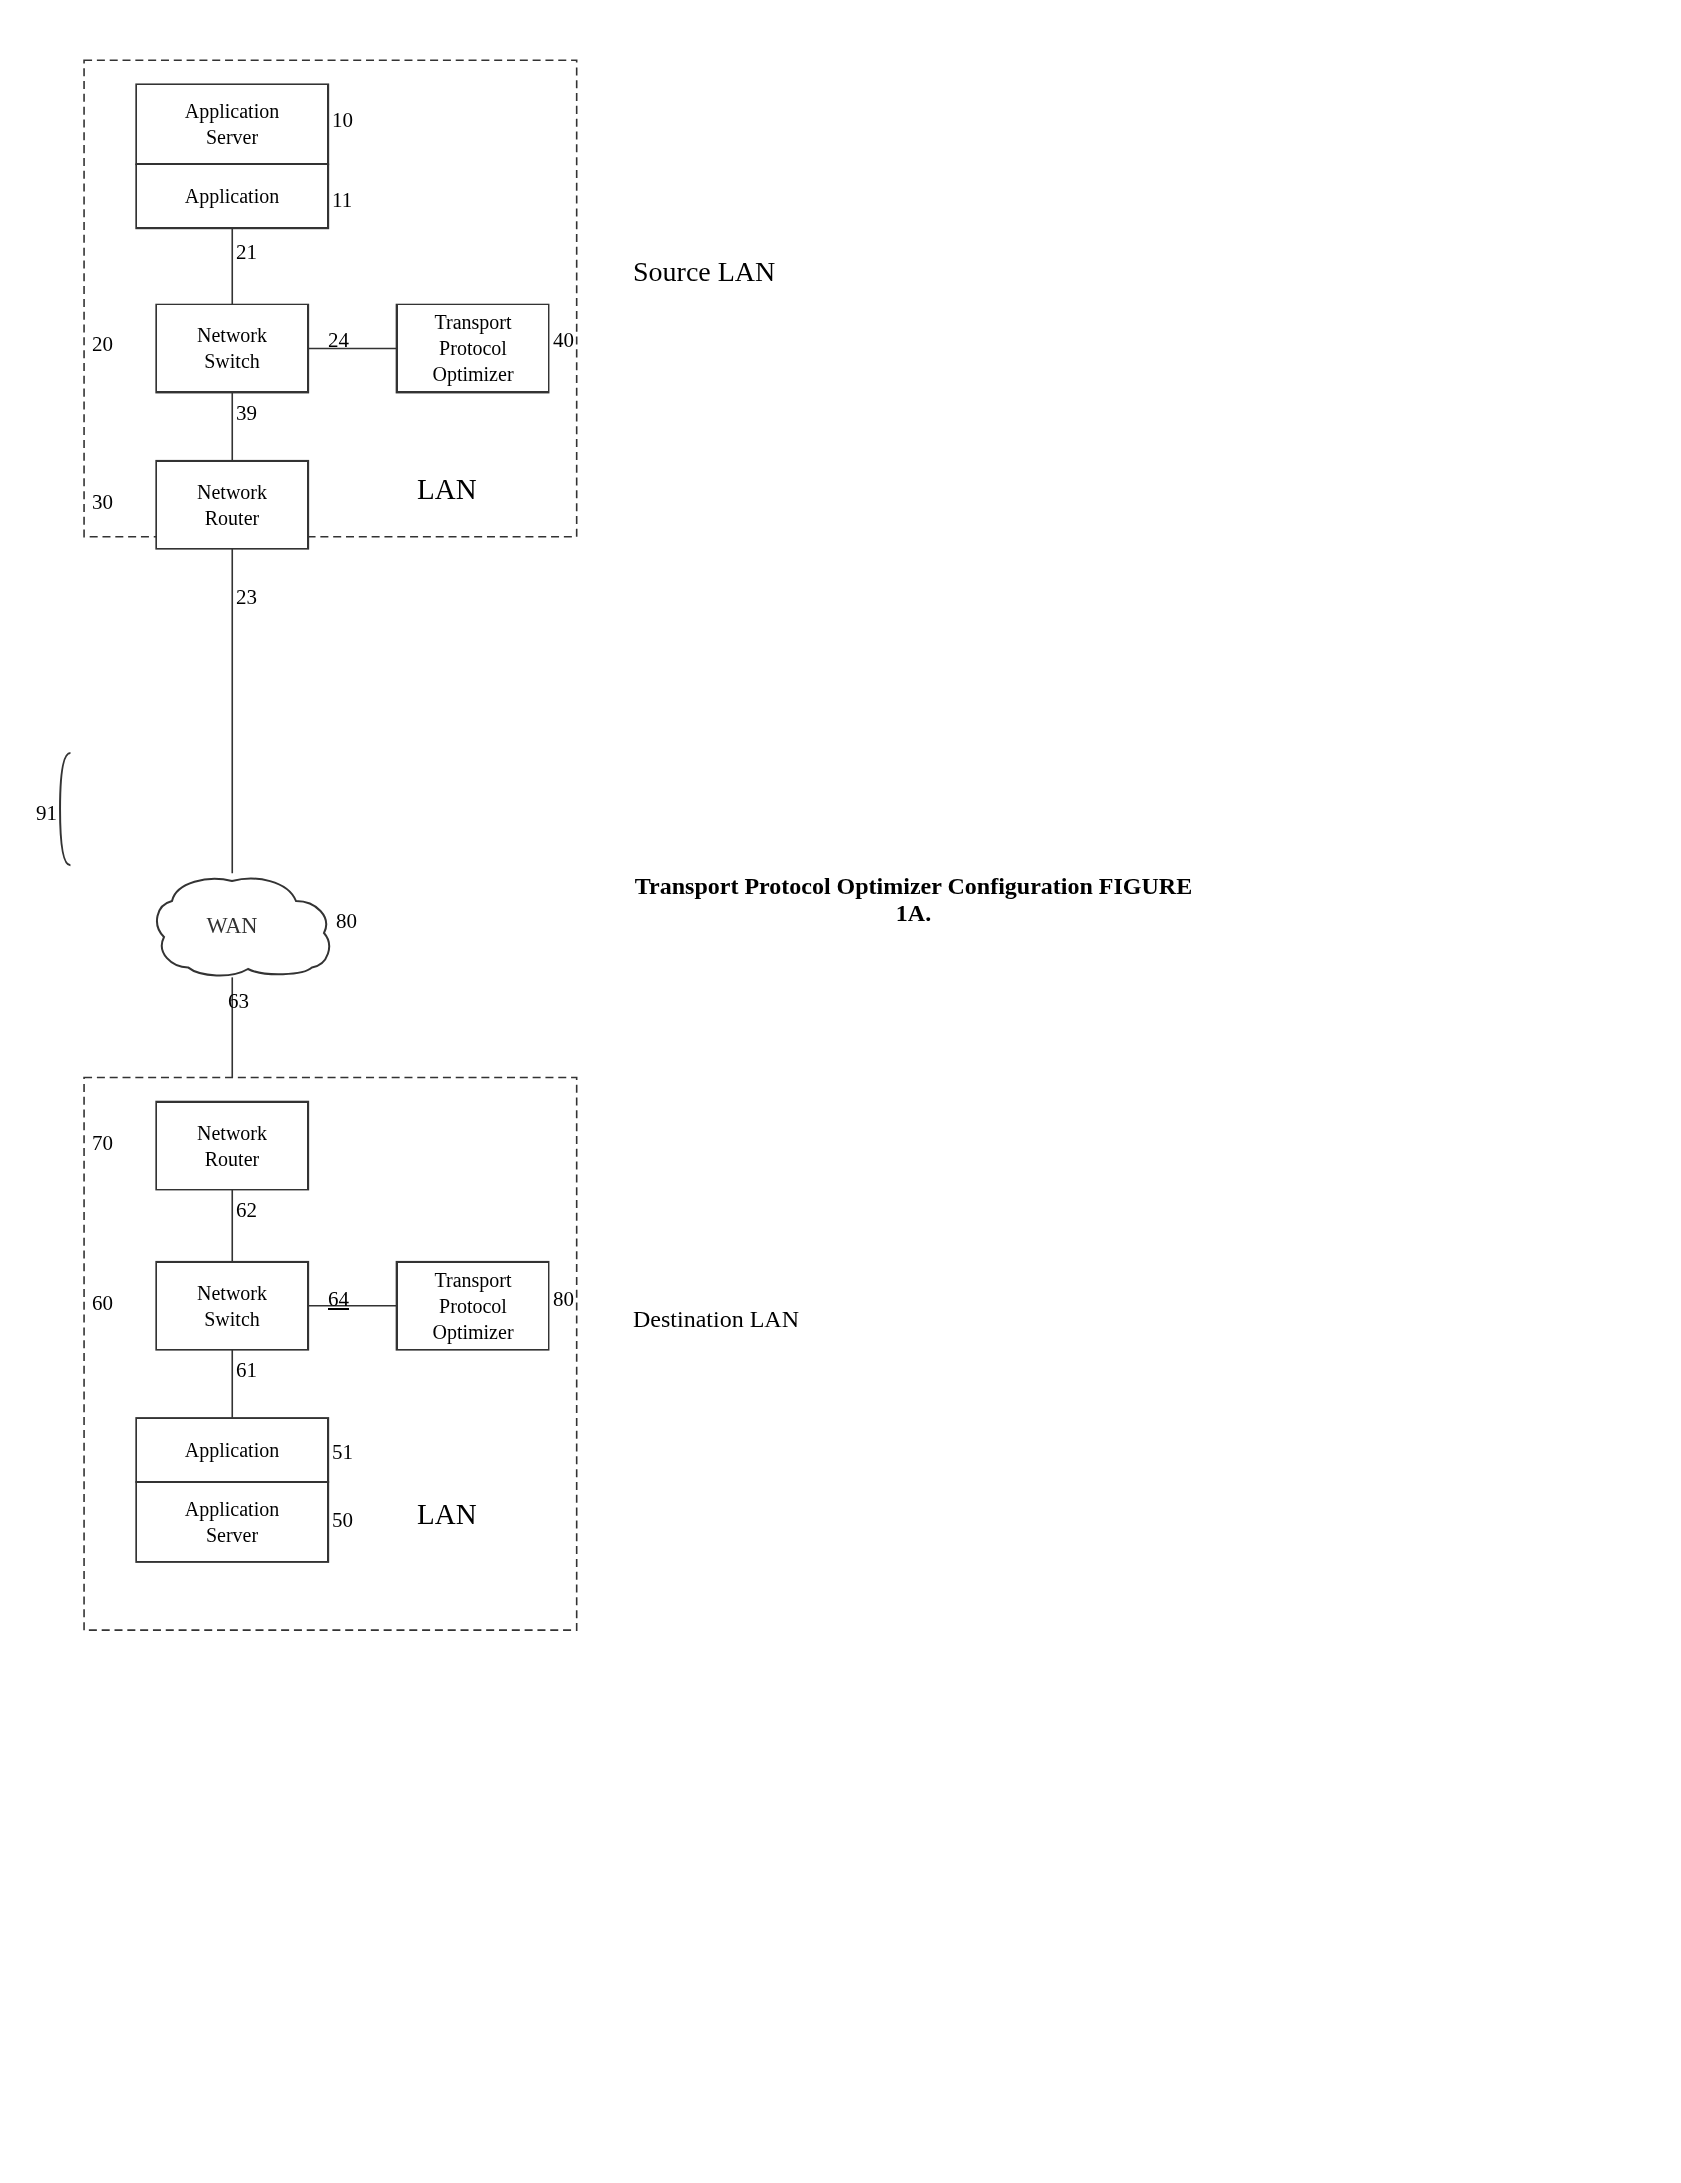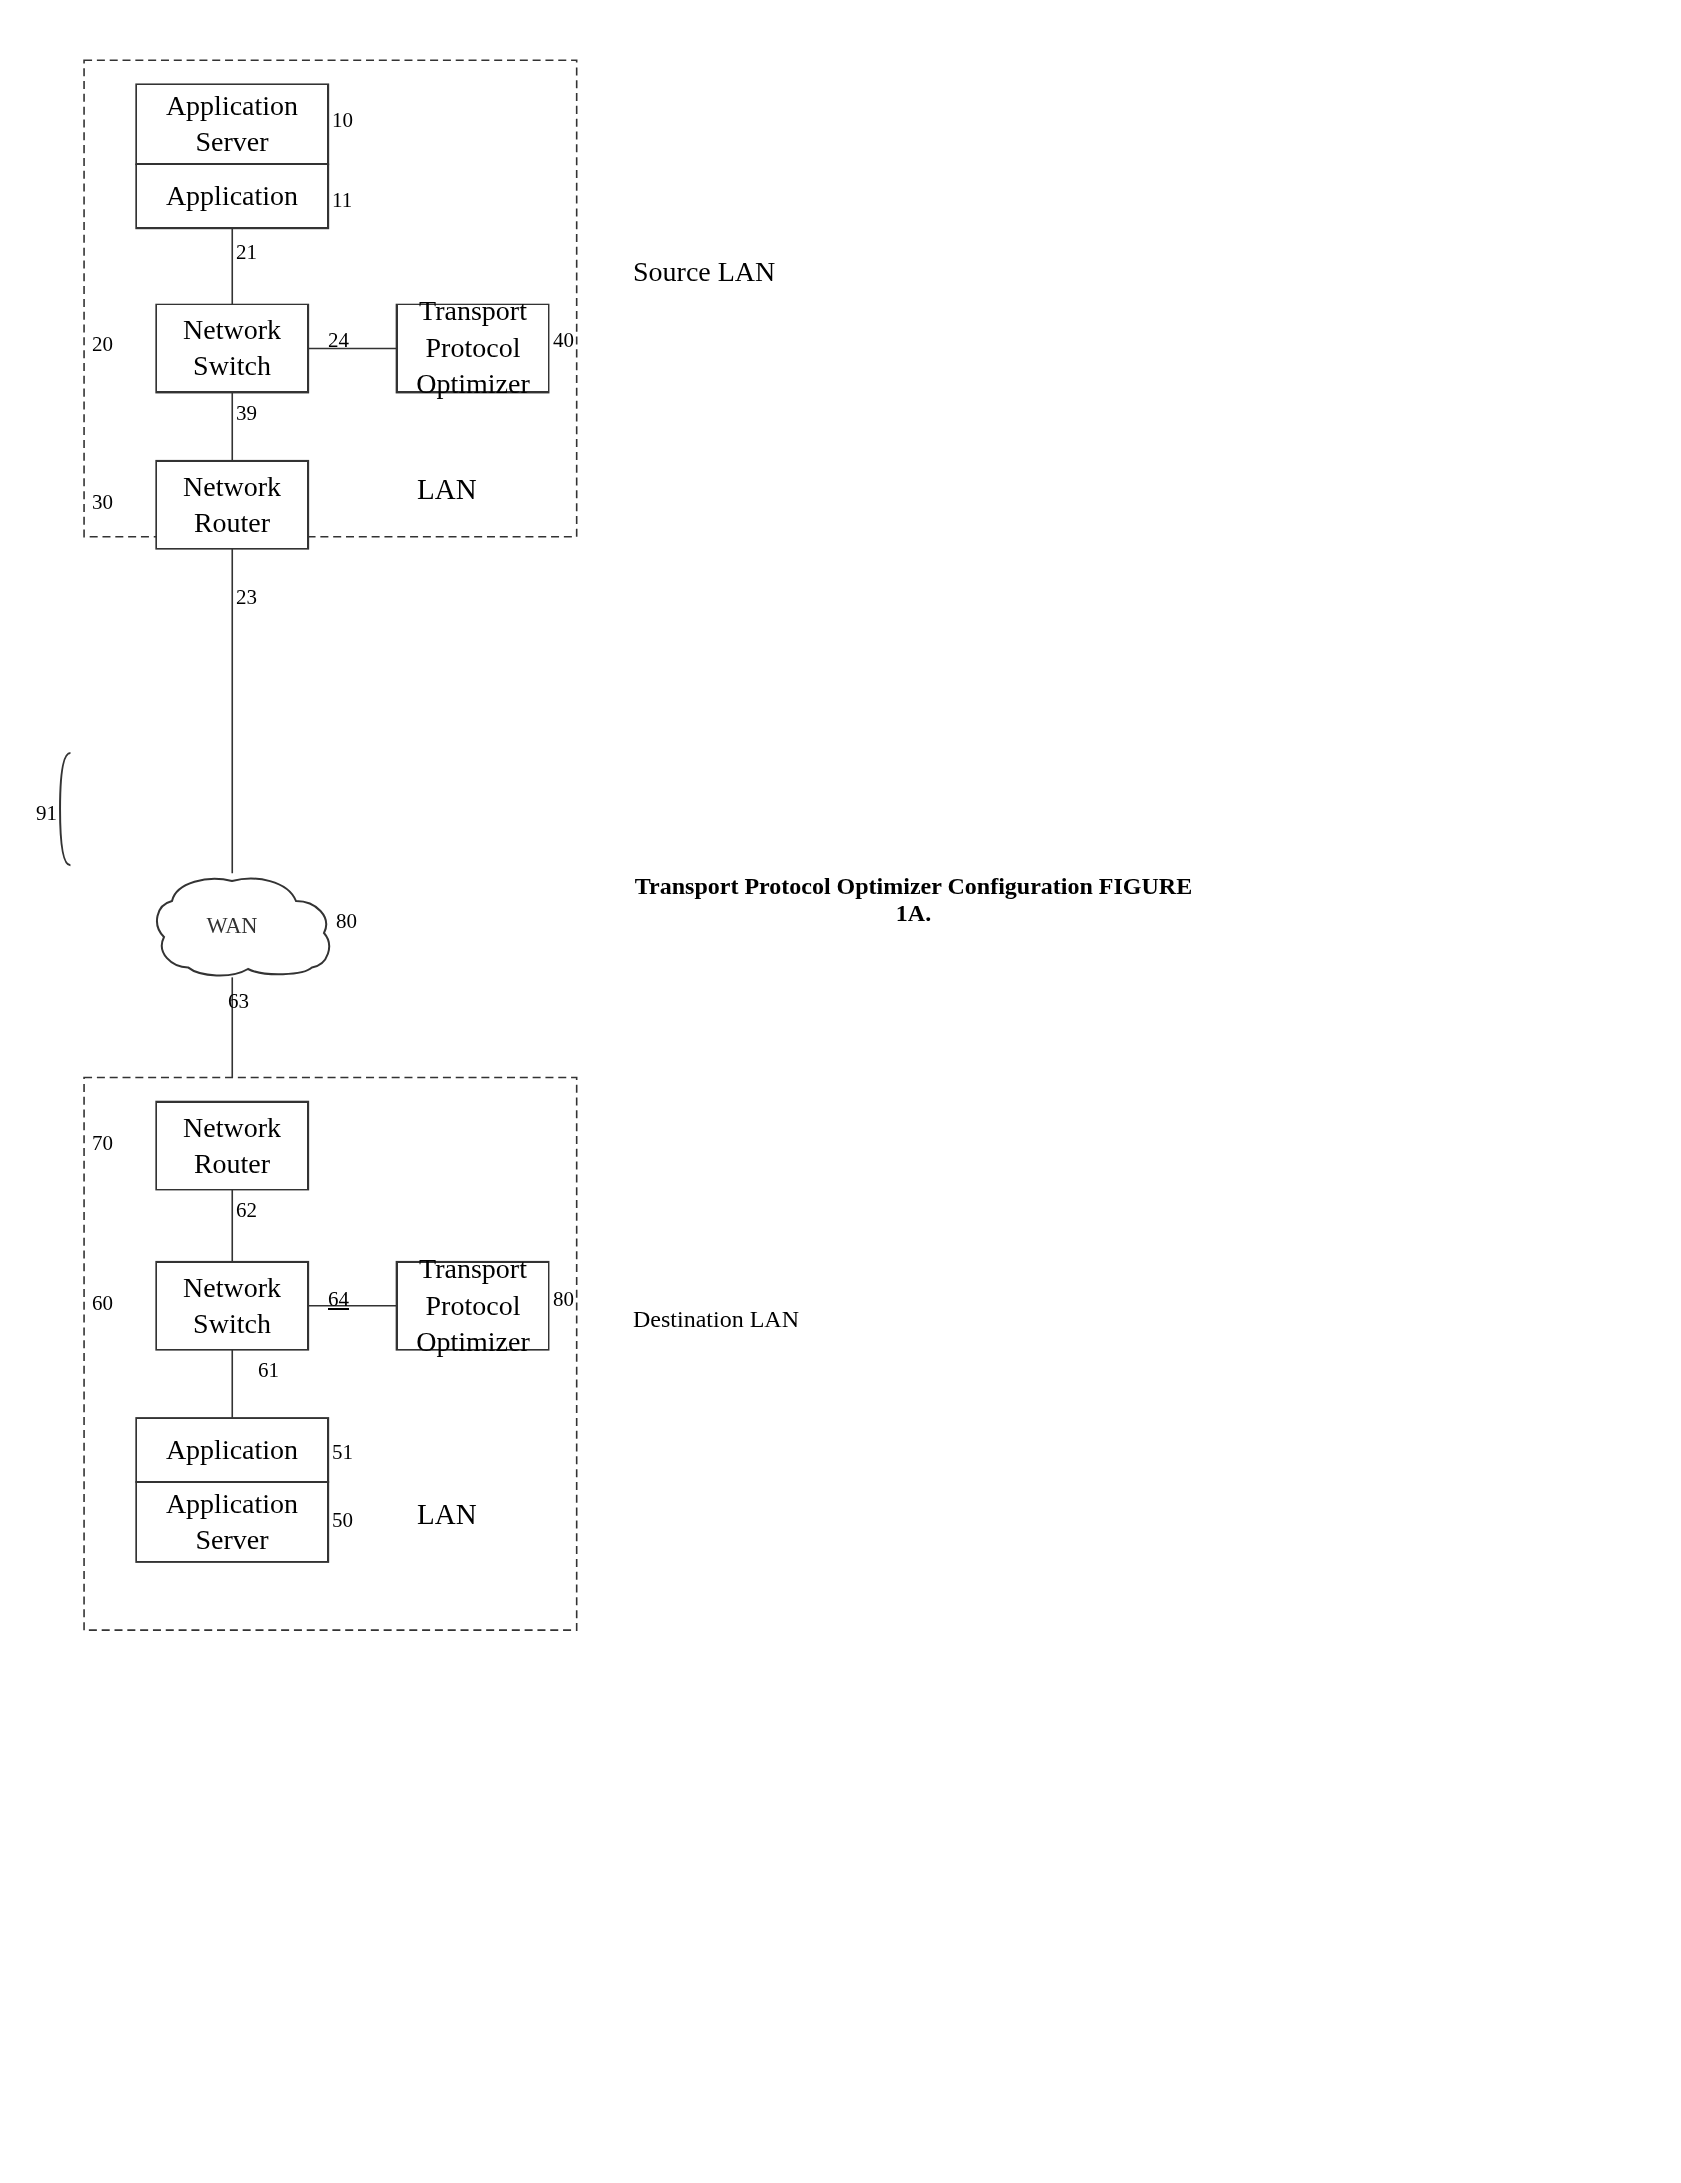--- a/index.html
+++ b/index.html
@@ -23,21 +23,21 @@
     
     .component-box {
       position: absolute;
       border: 1.6px solid #333;
       background: #fff;
       display: flex;
       flex-direction: column;
       align-items: center;
       justify-content: center;
       text-align: center;
-      font-size: 28px;
+      font-size: 20px;
       line-height: 1.3;
     }
 
     
     .label {
       position: absolute;
       font-size: 21px;
       font-weight: normal;
     }
 
@@ -192,21 +192,21 @@
 
   <div class="label" style="left:296px; top:1255px;text-decoration:underline;">64</div>
 
   <div class="component-box" style="left:365px; top:1230px; width:152px; height:88px;">
     <span>Transport</span>
     <span>Protocol</span>
     <span>Optimizer</span>
   </div>
   <div class="label" style="left:521px; top:1255px;">80</div>
 
-  <div class="label" style="left:204px; top:1326px;margin-left:22px;">61</div>
+  <div class="label" style="left:204px; top:1326px;">61</div>
 
   <div class="component-box" style="left:104px; top:1386px; width:192px; height:64px;">
     <span>Application</span>
   </div>
   <div class="label" style="left:300px; top:1408px;">51</div>
 
   <div class="component-box" style="left:104px; top:1450px; width:192px; height:80px;">
     <span>Application</span>
     <span>Server</span>
   </div>

